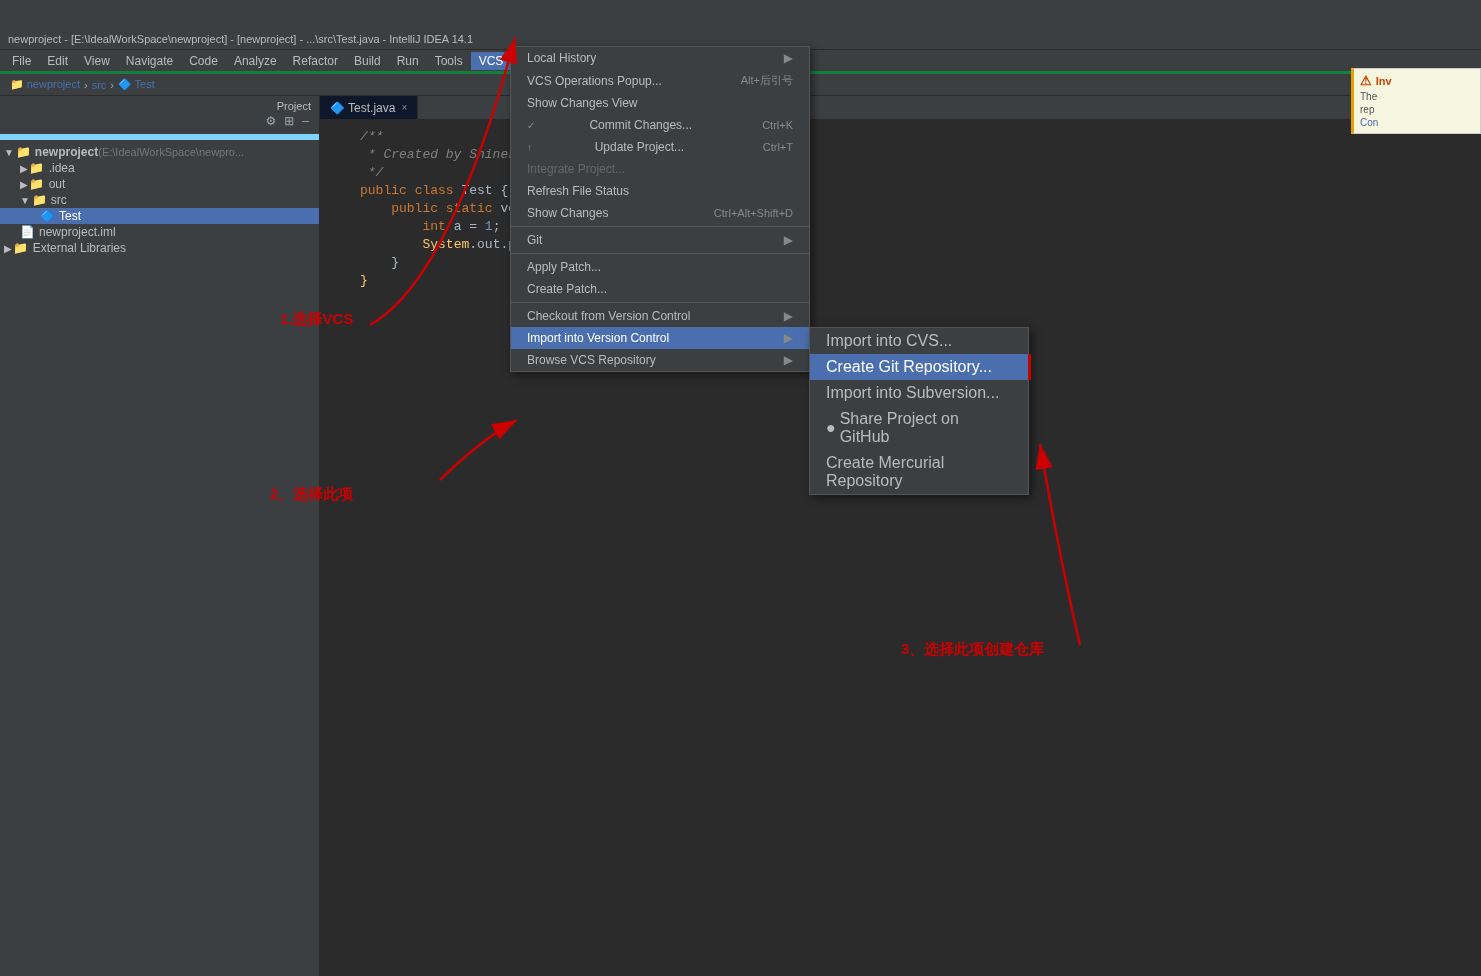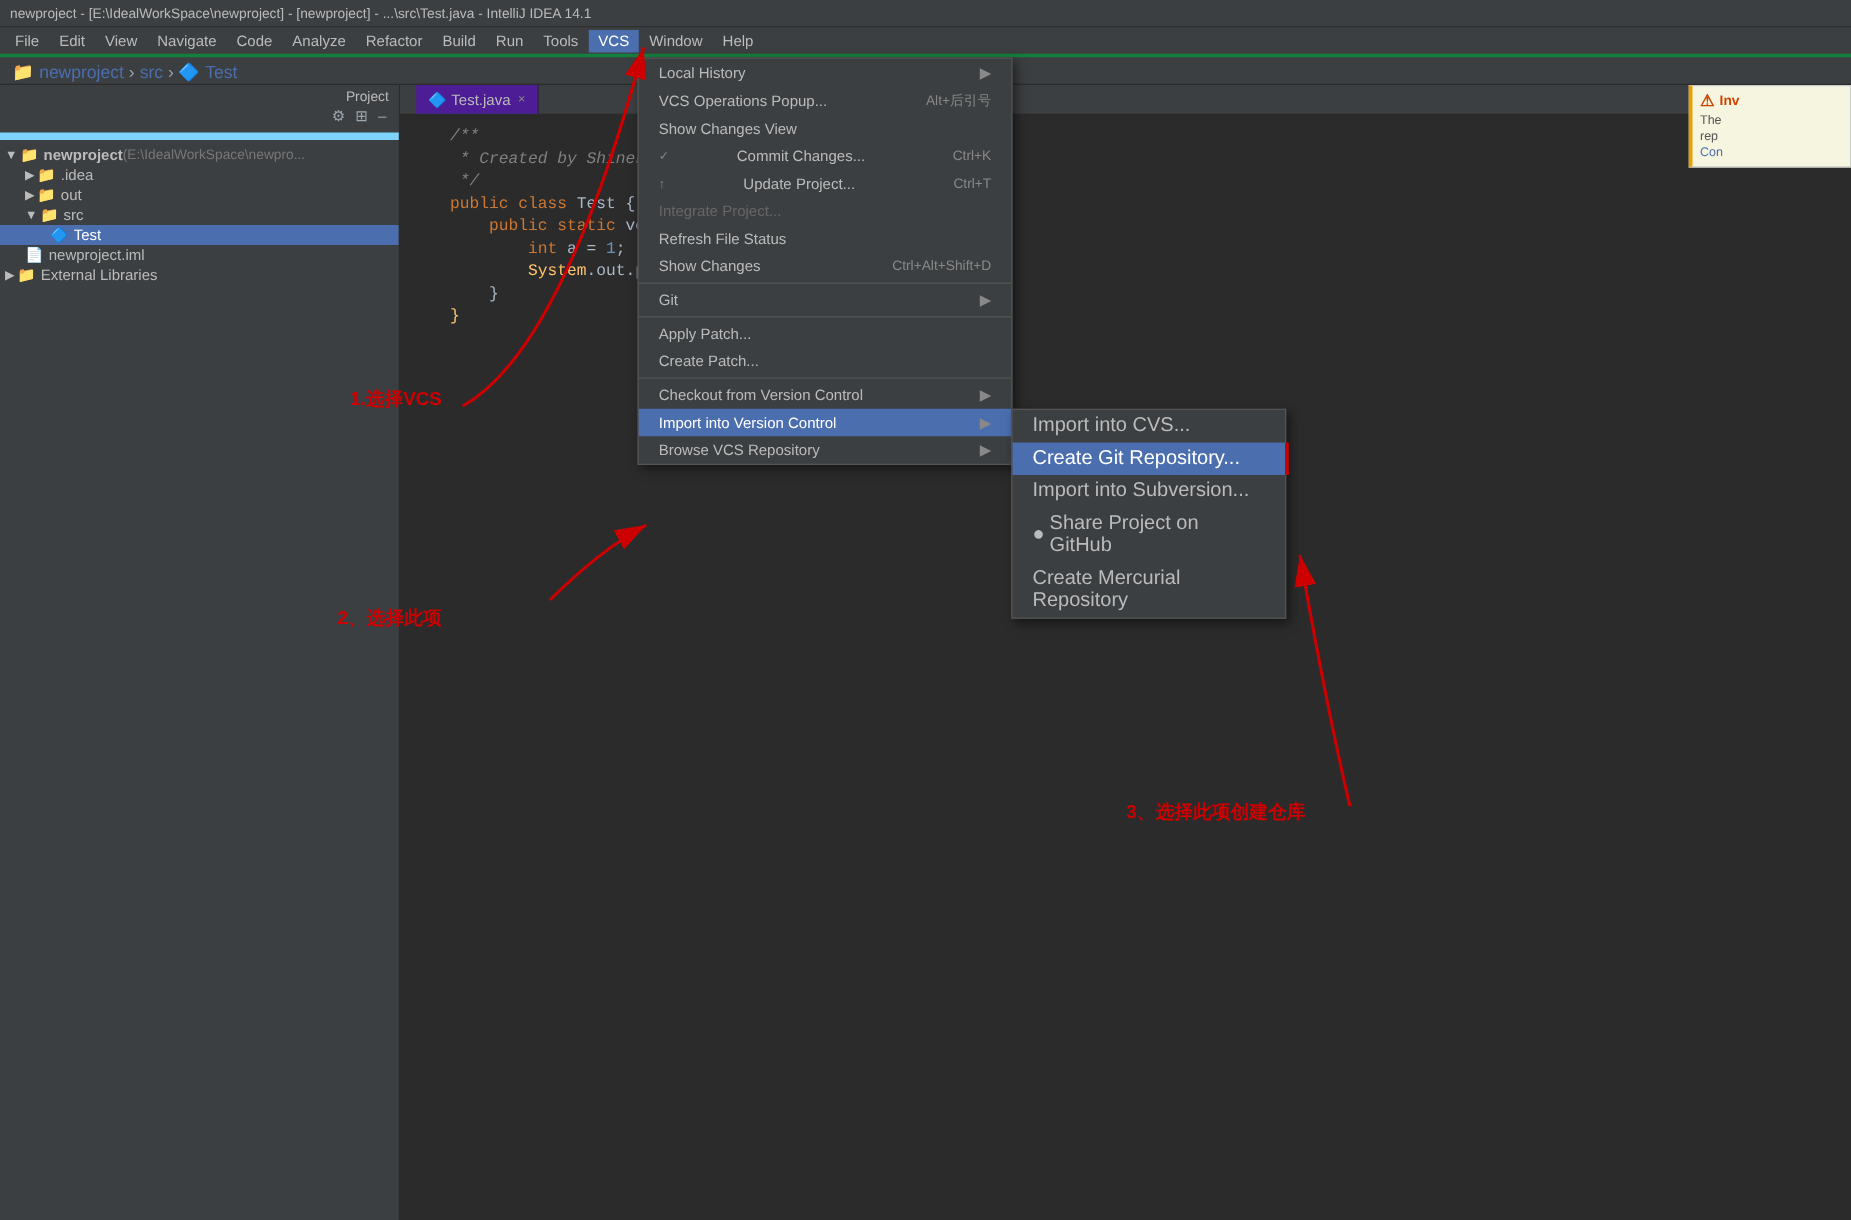--- a/index.html
+++ b/index.html
@@ -17,20 +17,21 @@
     
     .title-bar {
       background: #3c3f41;
       height: 22px;
       display: flex;
       align-items: center;
       padding: 0 8px;
       color: #bbbbbb;
       font-size: 11px;
       border-bottom: 1px solid #2b2b2b;
+      margin-top: 28px;
     }
 
     
     .menu-bar {
       background: #3c3f41;
       height: 24px;
       display: flex;
       align-items: center;
       padding: 0 4px;
       border-bottom: 3px solid #15803d;
@@ -43,21 +44,21 @@
     }
     .menu-item.active { background: #4b6eaf; color: white; }
 
     
     .breadcrumb-bar {
       background: #3c3f41;
       height: 22px;
       display: flex;
       align-items: center;
       padding: 0 8px;
-      font-size: 14px;
+      font-size: 11px;
       color: #9aa7b0;
       border-bottom: 1px solid #2b2b2b;
     }
     .breadcrumb-bar span { margin: 0 2px; }
 
     
     .main-layout {
       display: flex;
       height: calc(976px - 22px - 24px - 22px);
     }
@@ -115,21 +116,21 @@
     .tab {
       display: flex;
       align-items: center;
       padding: 0 10px;
       border-right: 1px solid #2b2b2b;
       cursor: pointer;
       font-size: 12px;
       color: #bbbbbb;
       background: #4e5254;
     }
-    .tab.active { background: #4c1d95; color: #bbbbbb; margin-left: 13px; }
+    .tab.active { background: #0f172a; color: #bbbbbb; }
     .tab .close { margin-left: 6px; color: #888; font-size: 10px; }
 
     .editor-content {
       flex: 1;
       background: #2b2b2b;
       padding: 8px 0;
       font-family: 'Courier New', monospace;
       font-size: 13px;
       color: #a9b7c6;
       overflow: auto;

